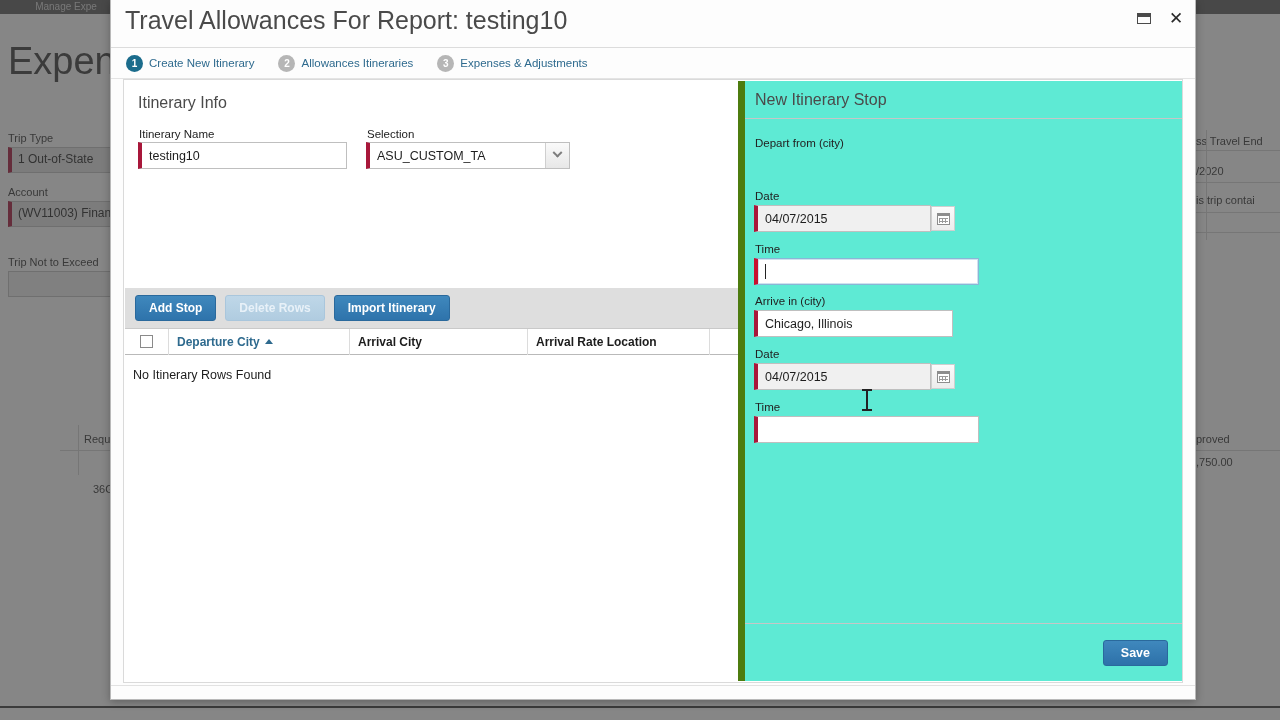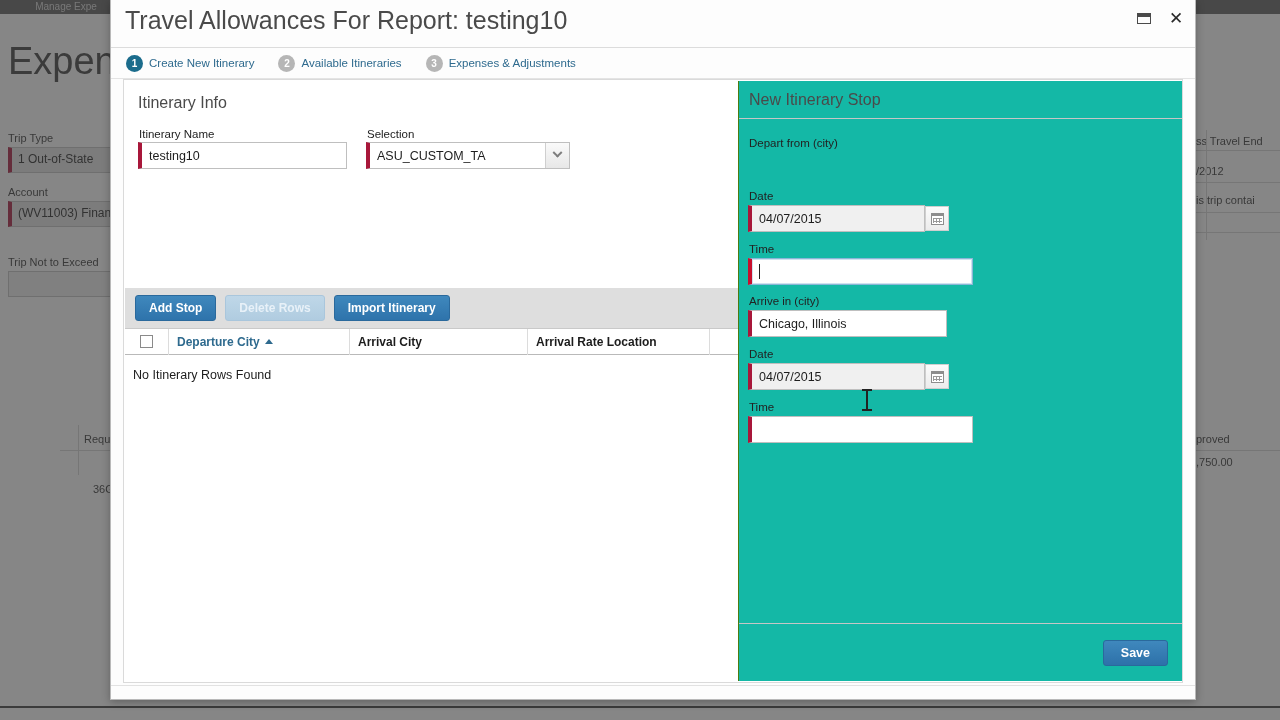--- a/index.html
+++ b/index.html
@@ -240,22 +240,22 @@
   }
   .empty-msg {
     position: absolute; left: 9px; top: 288px;
     font-size: 12.5px; color: #1c1c1c;
   }
 
   
   .side-panel {
     position: absolute; left: 614px; top: 1px;
     width: 446px; bottom: 1px;
-    background: #14b8a6;
-    border-left: 1px solid #4d7c0f;
+    background: #5eead4;
+    border-left: 7px solid #4d7c0f;
     display: flex; flex-direction: column;
   }
   .side-head {
     height: 38px; flex: 0 0 38px;
     border-bottom: 1px solid #c6c6c6;
     display: flex; align-items: center; padding-left: 10px;
     font-size: 16px; font-weight: 300; color: #4a4a4a;
   }
   .side-form { position: relative; flex: 1 1 auto; }
   .side-footer {
@@ -290,21 +290,21 @@
   <div class="bg-input" style="left:8px; top:147px; width:160px;">1  Out-of-State</div>
 
   <div class="bg-fieldlabel" style="left:8px; top:186px;text-align:center;">Account</div>
   <div class="bg-input" style="left:8px; top:201px; width:160px;">(WV11003) Finan</div>
 
   <div class="bg-fieldlabel" style="left:8px; top:256px;">Trip Not to Exceed</div>
   <div class="bg-input plain" style="left:8px; top:271px; width:160px; background:#eeeeee;"></div>
 
   <div class="bg-right-text" style="left:1196px; top:135px;">ss Travel End</div>
   <div class="bg-hline" style="left:1190px; top:150px; width:90px;"></div>
-  <div class="bg-right-text" style="left:1196px; top:165px;">/2012</div>
+  <div class="bg-right-text" style="left:1196px; top:165px;">/2020</div>
   <div class="bg-hline" style="left:1190px; top:182px; width:90px;"></div>
   <div class="bg-right-text" style="left:1196px; top:194px;">is trip contai</div>
   <div class="bg-hline" style="left:1190px; top:212px; width:90px;"></div>
   <div class="bg-hline" style="left:1190px; top:232px; width:90px;"></div>
   <div class="bg-vline" style="left:1206px; top:130px; height:110px;"></div>
 
   <div class="bg-right-text" style="left:1196px; top:433px;">proved</div>
   <div class="bg-hline" style="left:1190px; top:450px; width:90px;"></div>
   <div class="bg-right-text" style="left:1196px; top:456px;">,750.00</div>
 
@@ -332,21 +332,21 @@
     </div>
   </div>
 
   <div class="steps">
     <div class="step active">
       <span class="step-badge">1</span>
       <span class="step-label">Create New Itinerary</span>
     </div>
     <div class="step">
       <span class="step-badge">2</span>
-      <span class="step-label">Available Itineraries</span>
+      <span class="step-label">Allowances Itineraries</span>
     </div>
     <div class="step">
       <span class="step-badge">3</span>
       <span class="step-label">Expenses &amp; Adjustments</span>
     </div>
   </div>
 
   <div class="modal-body">
 
     <div class="section-title">Itinerary Info</div>

